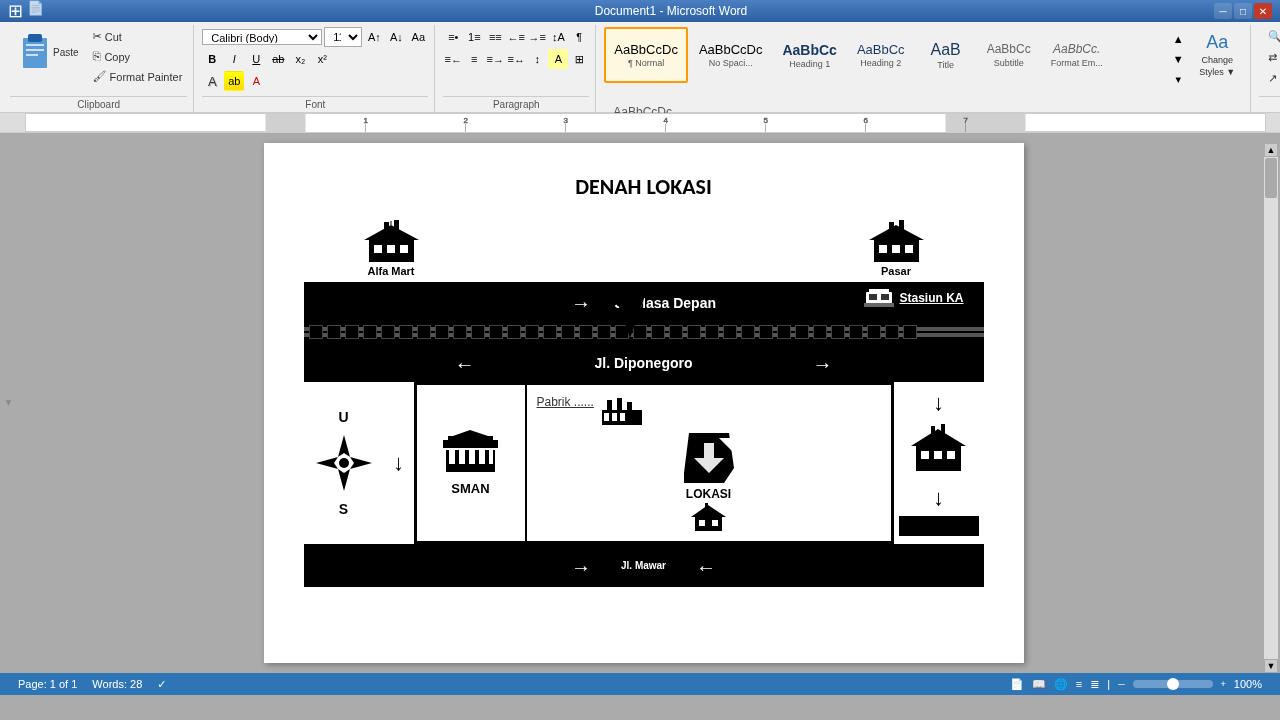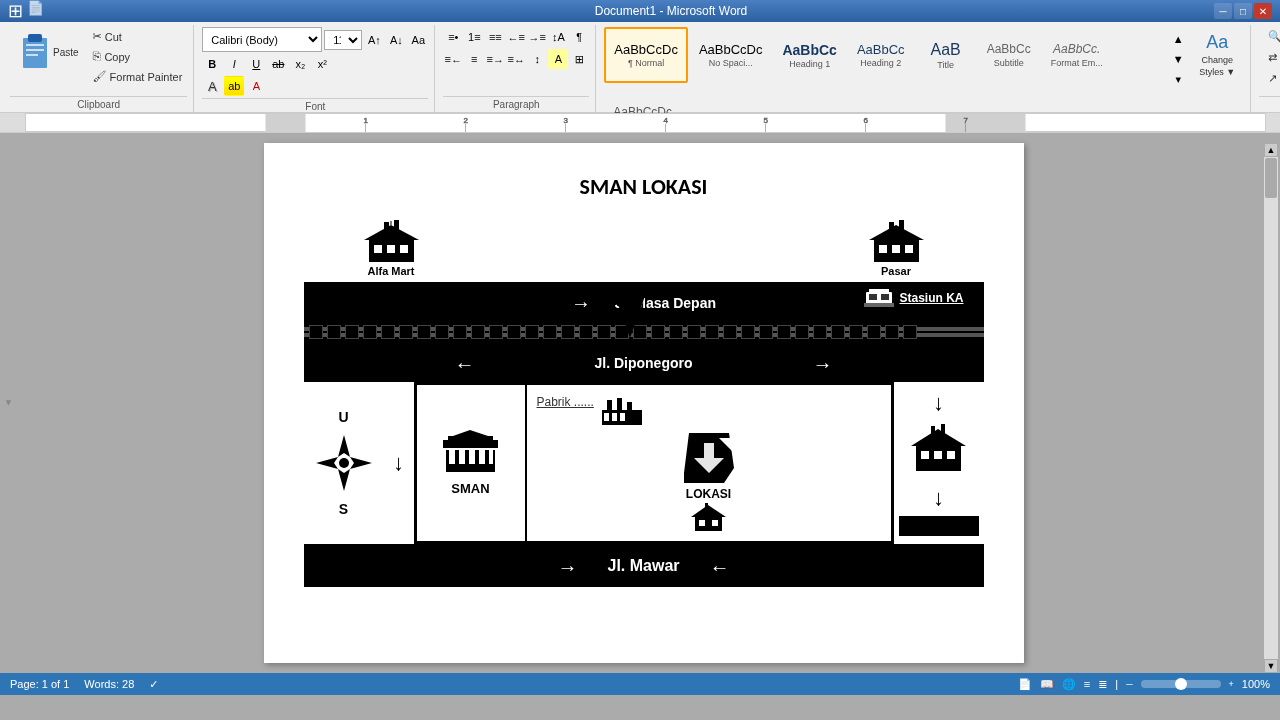--- a/index.html
+++ b/index.html
@@ -128,21 +128,21 @@
     .font-row1, .font-row2, .font-row3 {
       display: flex;
       align-items: center;
       gap: 2px;
     }
     .font-select {
       border: 1px solid #aaa;
       background: white;
       padding: 1px 4px;
       font-size: 11px;
-      height: 25px;
+      height: 16px;
       cursor: pointer;
       width: 120px;
     }
     .font-size-select {
       border: 1px solid #aaa;
       background: white;
       padding: 1px 4px;
       font-size: 11px;
       height: 20px;
       cursor: pointer;
@@ -268,21 +268,21 @@
       padding-top: 10px;
     }
 
     
     #statusbar {
       height: 22px;
       background: #2e75b6;
       color: white;
       display: flex;
       align-items: center;
-      padding: 0 10px;
+      padding: 0 18px;
       font-size: 11px;
       justify-content: space-between;
     }
     .status-left { display: flex; gap: 15px; align-items: center; }
     .status-right { display: flex; gap: 8px; align-items: center; }
 
     
     .doc-title {
       text-align: center;
       font-size: 22px;
@@ -654,21 +654,21 @@
   <div class="ruler-side" style="width:14px"></div>
 </div>
 
 <div id="main-area">
   <div id="left-margin" style="position:relative">
     <div style="position:absolute;top:50%;left:4px;transform:translateY(-50%) rotate(-90deg);font-size:9px;color:#888;white-space:nowrap">◄</div>
   </div>
   <div id="doc-area">
     <div id="page">
 
-      <div class="doc-title">SMAN LOKASI</div>
+      <div class="doc-title">DENAH LOKASI</div>
 
       <div class="map-container">
 
         <div class="top-icons">
           <div class="location-icon">
             <svg width="55" height="45" viewBox="0 0 55 45">
 
               <rect x="5" y="20" width="45" height="22" fill="#000"></rect>
               <rect x="10" y="25" width="8" height="8" fill="white"></rect>
               <rect x="23" y="25" width="8" height="8" fill="white"></rect>
@@ -858,21 +858,21 @@
             </div>
             <span style="font-size:22px;color:black">↓</span>
 
             <div style="width:80px;height:20px;background:#000"></div>
           </div>
 
         </div>
 
         <div class="road-mawar" style="background:#000;color:white;padding:10px 0;display:flex;align-items:center;justify-content:center;gap:30px">
           <span style="font-size:20px">→</span>
-          <span style="font-size:16px;font-weight:bold">Jl. Mawar</span>
+          <span style="font-size:10px;font-weight:bold">Jl. Mawar</span>
           <span style="font-size:20px">←</span>
         </div>
 
       </div>
 
     </div>
   </div>
 
   <div id="right-bar">
     <div style="width:14px;height:14px;background:#ccc;border:1px solid #aaa;display:flex;align-items:center;justify-content:center;font-size:9px;cursor:pointer">▲</div>

